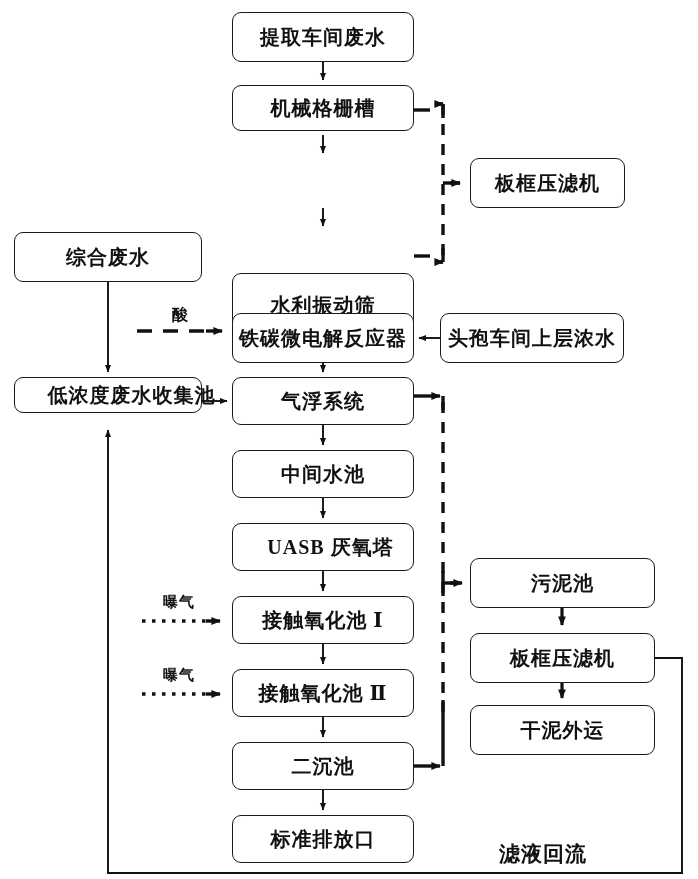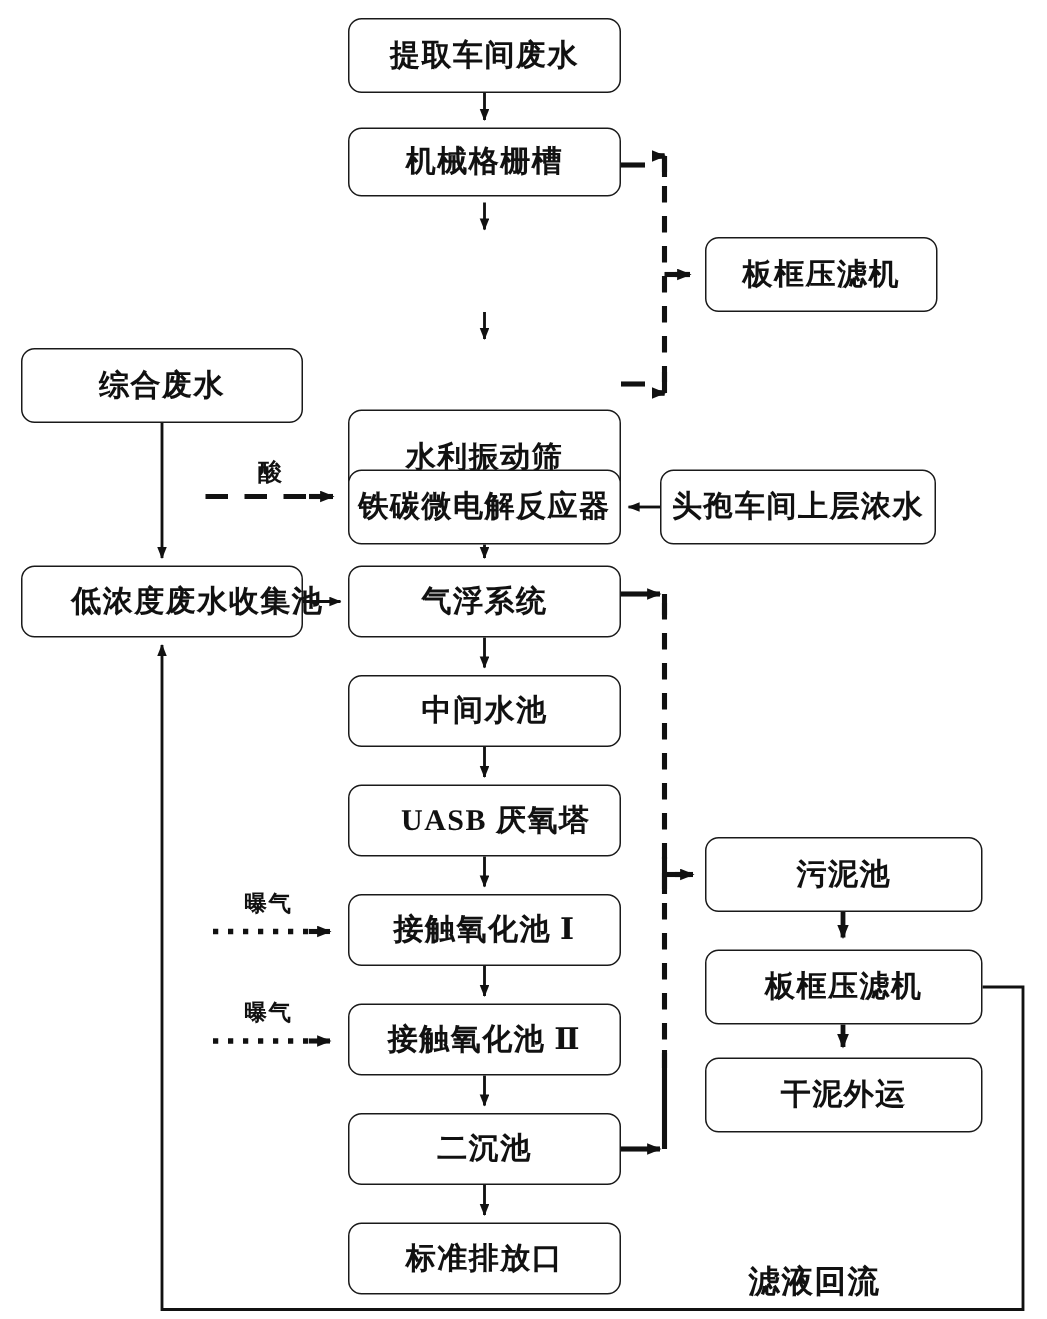--- a/index.html
+++ b/index.html
@@ -137,21 +137,21 @@
   <div class="node" style="left:232px;top:742px;width:182px;height:48px;">
     <span class="lbl">二沉池</span>
   </div>
   <div class="node" style="left:232px;top:815px;width:182px;height:48px;">
     <span class="lbl">标准排放口</span>
   </div>
 
   <div class="node" style="left:14px;top:232px;width:188px;height:50px;">
     <span class="lbl">综合废水</span>
   </div>
-  <div class="node" style="left:14px;top:377px;width:188px;height:48px;padding-left:47px;">
+  <div class="node" style="left:14px;top:377px;width:188px;height:36px;padding-left:47px;">
     <span class="lbl">低浓度废水收集池</span>
   </div>
 
   <div class="node" style="left:470px;top:158px;width:155px;height:50px;">
     <span class="lbl">板框压滤机</span>
   </div>
   <div class="node" style="left:440px;top:313px;width:184px;height:50px;">
     <span class="lbl">头孢车间上层浓水</span>
   </div>
   <div class="node" style="left:470px;top:558px;width:185px;height:50px;">

